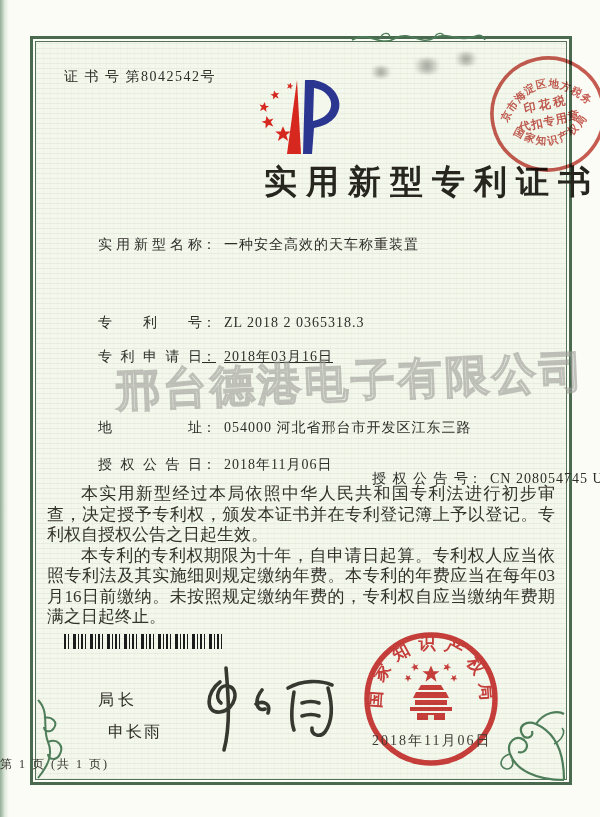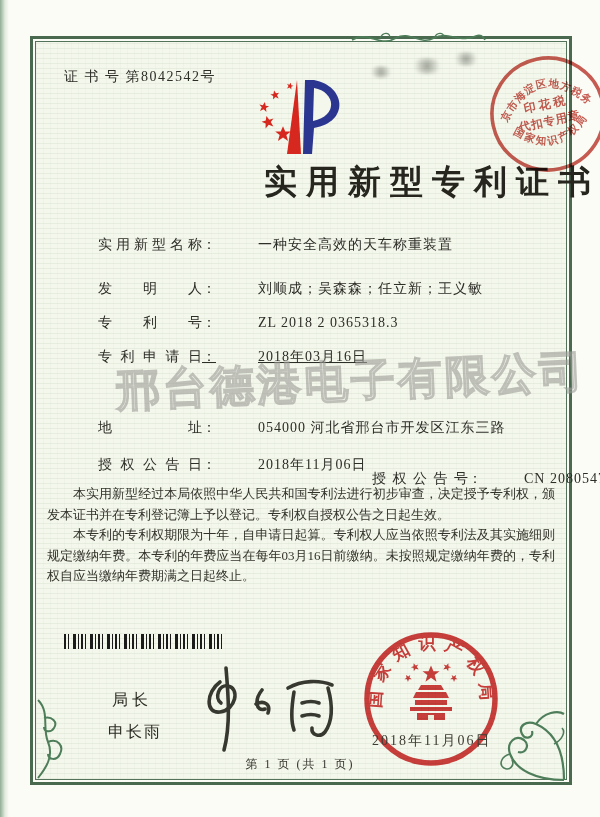--- a/index.html
+++ b/index.html
@@ -17,37 +17,37 @@
     background-image:
       repeating-linear-gradient(0deg, rgba(140,175,140,0.13) 0 1px, rgba(0,0,0,0) 1px 5px),
       repeating-linear-gradient(90deg, rgba(140,175,140,0.05) 0 1px, rgba(0,0,0,0) 1px 7px);}
   .abs{position:absolute;}
   .cert-no{left:64px;top:68px;font-size:14px;letter-spacing:1.5px;color:#2e2e28;z-index:3;}
   .title{left:0;right:0;top:160px;text-align:right;font-size:33px;font-weight:600;
     letter-spacing:9px;color:#26261f;z-index:3;}
   .field-row{left:64px;font-size:14px;color:#2e2e28;z-index:3;white-space:nowrap;}
   .f-label{display:inline-block;width:104px;text-align-last:justify;text-align:justify;margin-left:34px;}
   .f-colon{margin-right:8px;}
-  .f-value{letter-spacing:1px;margin-left:34px;}
+  .f-value{letter-spacing:1px;}
   .grant-no{position:absolute;left:274px;top:14px;white-space:nowrap;}
-  .body-text{left:47px;top:484px;width:508px;font-size:13px;line-height:20.5px;
+  .body-text{left:47px;top:484px;width:508px;font-size:17px;line-height:20.5px;
     text-align:justify;color:#33332b;z-index:3;}
   .body-text p{margin:0;text-indent:2em;}
   .barcode{left:64px;top:634px;width:158px;height:15px;z-index:5;
     background-image:repeating-linear-gradient(90deg,
       #1b1b1b 0 2px,rgba(0,0,0,0) 2px 4px,
       #1b1b1b 4px 5px,rgba(0,0,0,0) 5px 9px,
       #1b1b1b 9px 12px,rgba(0,0,0,0) 12px 14px,
       #1b1b1b 14px 15px,rgba(0,0,0,0) 15px 17px);}
-  .sig-title{left:112px;top:690px;font-size:16px;letter-spacing:4px;color:#2c2c24;z-index:5;}
+  .sig-title{left:98px;top:690px;font-size:16px;letter-spacing:4px;color:#2c2c24;z-index:5;}
   .sig-name{left:108px;top:722px;font-size:16px;letter-spacing:2px;color:#2c2c24;z-index:5;}
   .signature{left:190px;top:662px;z-index:5;}
   .seal{left:360px;top:628px;z-index:5;mix-blend-mode:multiply;opacity:.92;}
   .seal-date{left:372px;top:732px;font-size:14px;letter-spacing:2px;color:#3f3d33;z-index:6;}
-  .footer{left:0;right:0;top:756px;text-align:center;font-size:12px;letter-spacing:2px;
+  .footer{left:0;right:0;top:756px;font-size:12px;letter-spacing:2px;
     color:#33332b;z-index:3;}
   .tax-stamp{left:486px;top:52px;transform:rotate(-12deg);z-index:7;mix-blend-mode:multiply;opacity:.88;}
   .watermark{left:116px;top:352px;z-index:4;font-size:44px;font-weight:700;white-space:nowrap;
     letter-spacing:3px;color:rgba(240,240,236,.18);-webkit-text-stroke:1.3px rgba(148,148,142,.55);
     transform:rotate(-2.4deg);pointer-events:none;}
   .flourish{z-index:2;}
   .smudge{position:absolute;border-radius:50%;filter:blur(1.5px);z-index:7;
     background:radial-gradient(circle,rgba(80,85,75,.5),rgba(80,85,75,0) 70%);}
 </style>
 </head>
@@ -93,23 +93,20 @@
       <polygon points="53,80 63,6 67,80"></polygon>
     </g>
     <path d="M69,80 L71,6 L80,6 C112,12 116,48 80,54 L78,80 Z" fill="#2b3691"></path>
     <path d="M80,14 C102,18 104,42 79,47 Z" fill="#f4f7ec"></path>
   </svg>
 
   <div class="abs title">实用新型专利证书</div>
 
   <div class="abs field-row" style="top:236px;">
     <span class="f-label">实用新型名称</span><span class="f-colon">：</span><span class="f-value">一种安全高效的天车称重装置</span>
-  </div>
-  <div class="abs field-row" style="top:280px;">
-    <span class="f-label">发明人</span><span class="f-colon">：</span><span class="f-value">刘顺成；吴森森；任立新；王义敏</span>
   </div>
   <div class="abs field-row" style="top:314px;">
     <span class="f-label">专利号</span><span class="f-colon">：</span><span class="f-value">ZL 2018 2 0365318.3</span>
   </div>
   <div class="abs field-row" style="top:348px;text-decoration:underline;">
     <span class="f-label">专利申请日</span><span class="f-colon">：</span><span class="f-value">2018年03月16日</span>
   </div>
   <div class="abs field-row" style="top:419px;">
     <span class="f-label">地址</span><span class="f-colon">：</span><span class="f-value">054000 河北省邢台市开发区江东三路</span>
   </div>

